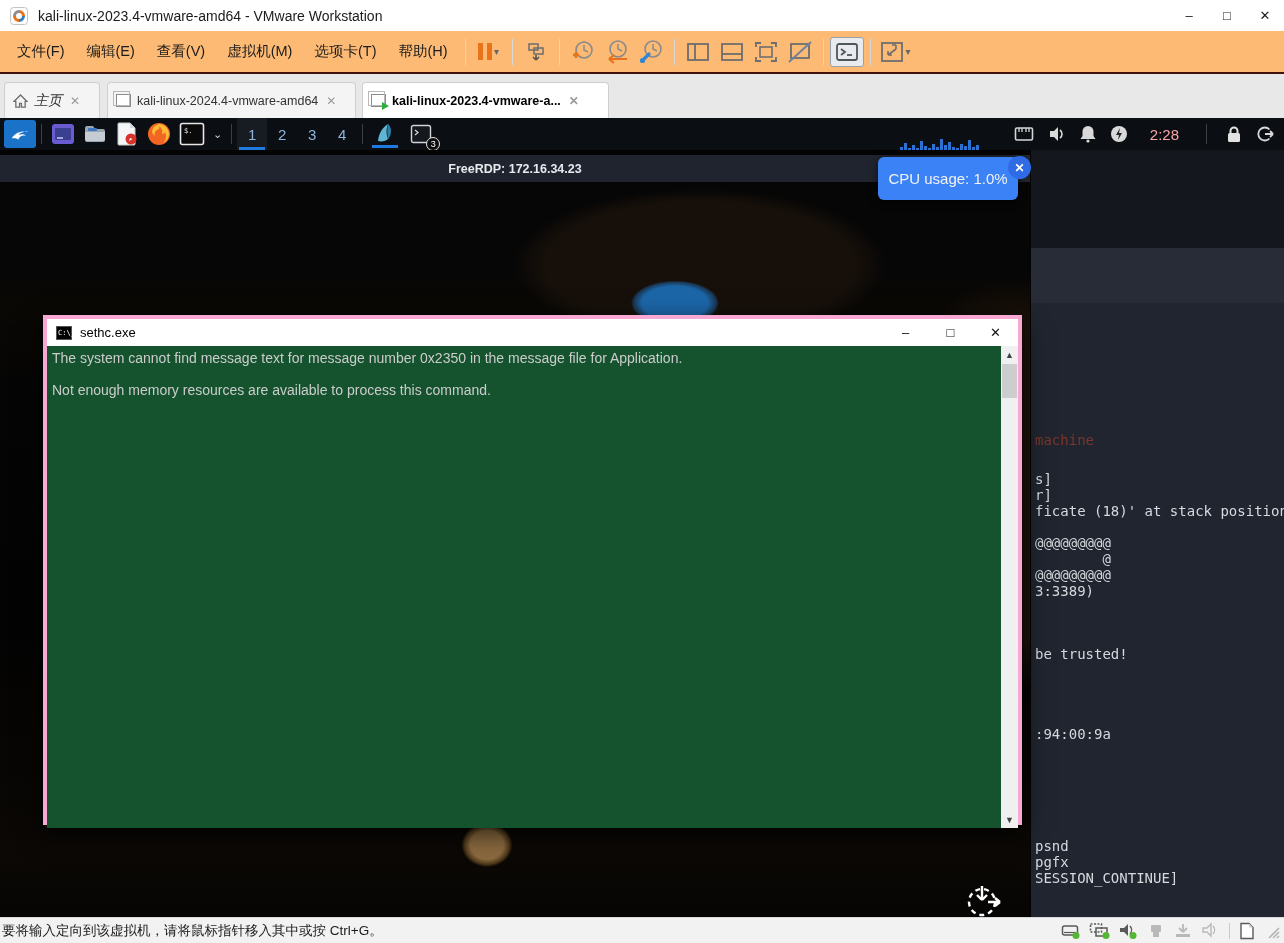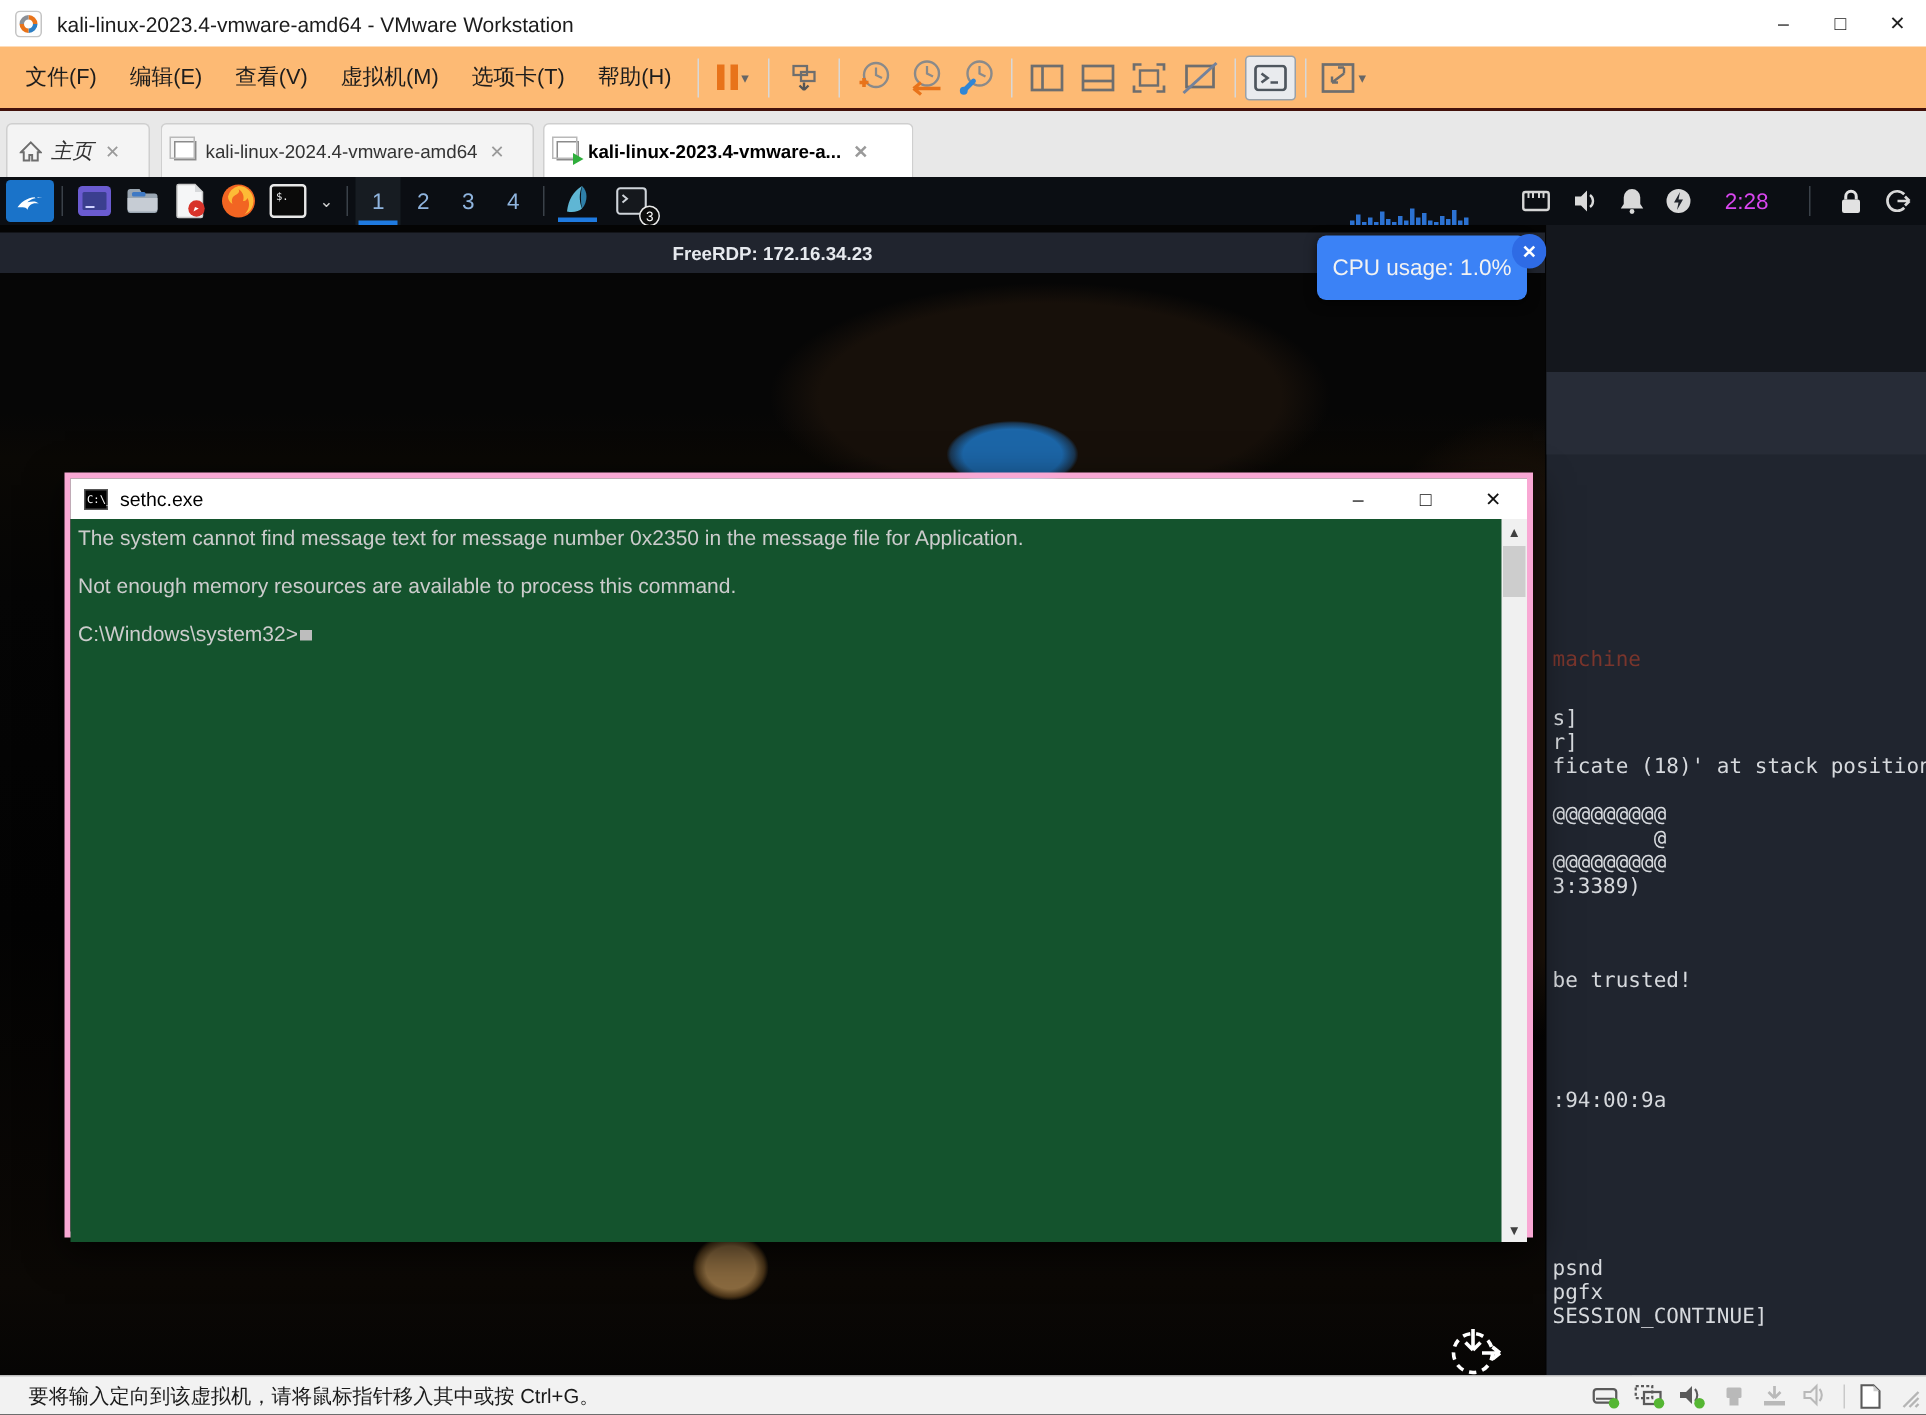--- a/index.html
+++ b/index.html
@@ -33,21 +33,21 @@
 
   
   .vmscreen { left:0; top:118px; width:1284px; height:799px; background:#05070a; overflow:hidden; }
   .kali-panel { position:absolute; left:0; top:0; width:1284px; height:32px; background:#0b0e13; display:flex; align-items:center; }
   .kp-sep { width:1px; height:20px; background:#3a4149; margin:0 5px; }
   .kp-icon { width:28px; height:28px; display:flex; align-items:center; justify-content:center; margin:0 2px; position:relative; }
   .kali-launcher { width:32px; height:28px; background:#1a73c9; border-radius:3px; display:flex; align-items:center; justify-content:center; margin-left:4px; }
   .ws { width:30px; height:32px; display:flex; align-items:center; justify-content:center; font-size:15px; color:#8fb4de; position:relative; }
   .ws.active { background:#171c22; }
   .ws.active::after, .task-active::after { content:""; position:absolute; left:2px; right:2px; bottom:0; height:3px; background:#1f7ae0; }
-  .clock { color:#d946ef; font-size:15px; padding:0 8px; }
+  .clock { color:#fca5a5; font-size:15px; padding:0 8px; }
   .spark { position:absolute; left:900px; top:18px; width:105px; height:14px; display:flex; align-items:flex-end; gap:1px; }
   .spark i { display:block; width:3px; background:#2c72d2; }
 
   
   .desktop { position:absolute; left:0; top:32px; width:1088px; height:767px; background:#040404; }
   .rdp-bg { position:absolute; left:0; top:5px; width:1030px; height:762px;
     background:
       radial-gradient(55px 28px at 675px 148px, #1c66a8 0 60%, rgba(28,80,130,.6) 75%, transparent 80%),
       radial-gradient(220px 90px at 700px 110px, #17100a 0 70%, transparent 85%),
       radial-gradient(160px 260px at 1010px 330px, #1d130a 0 60%, transparent 80%),
@@ -77,21 +77,21 @@
   
   .sideterm { position:absolute; left:1031px; top:0; width:253px; height:767px; background:#20252f; }
   .st-head { position:absolute; left:0; top:0; width:253px; height:98px; background:#14171d; }
   .st-band { position:absolute; left:0; top:98px; width:253px; height:55px; background:#272c37; }
   .stline { position:absolute; left:4px; white-space:pre; font-family:"DejaVu Sans Mono",monospace; font-size:14px; color:#d6d9dd; }
   .stline.dim { color:#7a352c; }
 
   .refresh-cursor { position:absolute; left:962px; top:730px; }
 
   
-  .statusbar { left:0; top:917px; width:1284px; height:26px; background:#f2f2f2; border-top:1px solid #d9d9d9; display:flex; align-items:center; padding-left:19px; }
+  .statusbar { left:0; top:917px; width:1284px; height:26px; background:#f2f2f2; border-top:1px solid #d9d9d9; display:flex; align-items:center; padding-left:2px; }
   .status-msg { font-size:13.5px; color:#1a1a1a; }
   .st-icons { margin-left:auto; display:flex; align-items:center; gap:8px; padding-right:4px; }
   .sbsep { width:1px; height:16px; background:#c9c9c9; }
   .grip { width:16px; height:16px; }
 </style>
 </head>
 <body>
 
 <div class="stage">
 
@@ -391,21 +391,20 @@
             <div class="cbtn">–</div>
             <div class="cbtn">□</div>
             <div class="cbtn">✕</div>
           </div>
         </div>
         <div class="cmd-body">
           <div class="cline">The system cannot find message text for message number 0x2350 in the message file for Application.</div>
           <div class="cline"></div>
           <div class="cline">Not enough memory resources are available to process this command.</div>
           <div class="cline"></div>
-          <div class="cline"><span>C:\Windows\system32&gt;</span><span class="cursor"></span></div>
           <div class="cscroll">
             <div class="arr" style="top:0">▲</div>
             <div class="thumb"></div>
             <div class="arr" style="bottom:0">▼</div>
           </div>
         </div>
       </div>
 
       <svg class="refresh-cursor" width="44" height="40" viewBox="0 0 44 40">
         <circle cx="20" cy="22" r="13" fill="none" stroke="#fff" stroke-width="2.4" stroke-dasharray="5 4"></circle>

